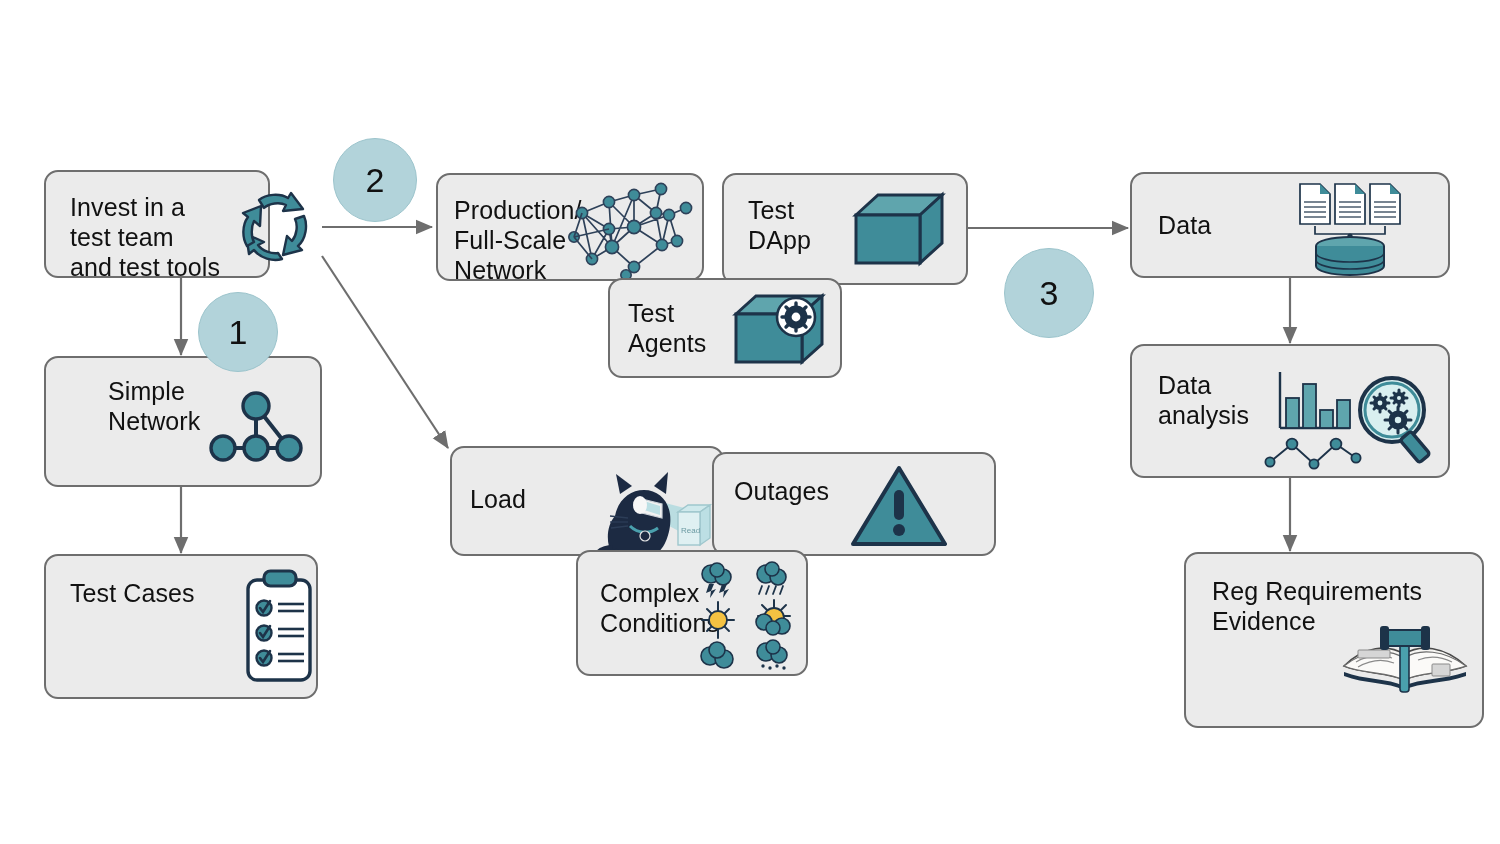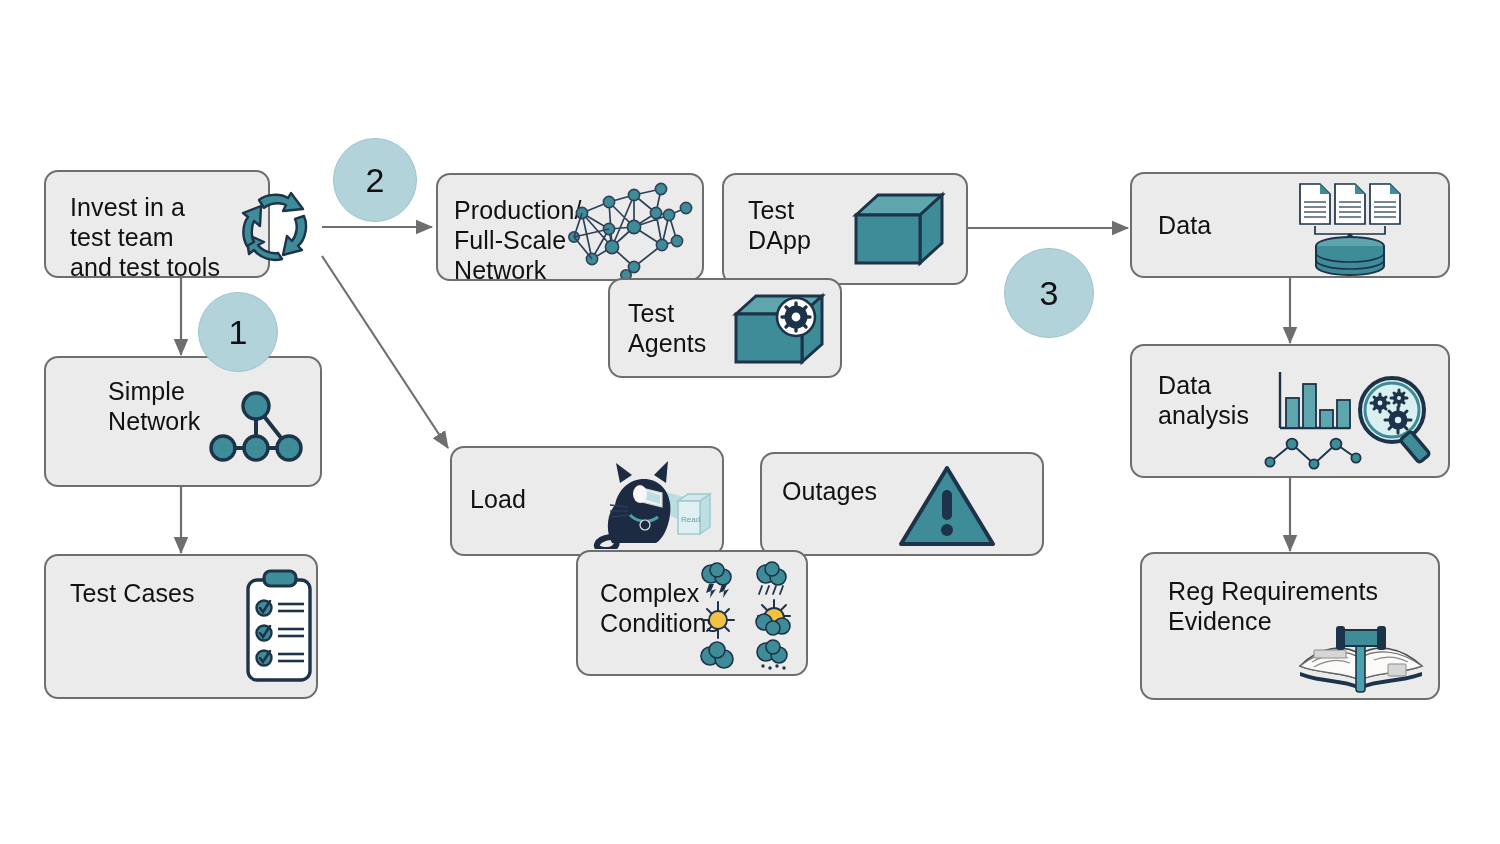--- a/index.html
+++ b/index.html
@@ -219,21 +219,21 @@
       <svg viewBox="0 0 106 84" width="106" height="84">
         <polygon points="10,26 32,6 96,6 74,26" fill="#5fa5ad" stroke="#1d3349" stroke-width="3"></polygon>
         <polygon points="74,26 96,6 96,54 74,74" fill="#3f8c99" stroke="#1d3349" stroke-width="3"></polygon>
         <rect x="10" y="26" width="64" height="48" fill="#3f8c99" stroke="#1d3349" stroke-width="3"></rect>
       </svg>
     </div>
   </div>
 
   <div class="node z-base" style="left:450px; top:446px; width:274px; height:110px;">
     <div class="label" style="left:18px; top:36px;">Load</div>
-    <div class="art" style="left:130px; top:1px; width:136px; height:100px;">
+    <div class="art" style="left:130px; top:12px; width:136px; height:100px;">
       <svg viewBox="0 0 136 100" width="136" height="100">
 
         <polygon points="72,40 110,50 110,78 72,58" fill="#a9d8dd" opacity="0.75"></polygon>
 
         <polygon points="96,52 106,45 128,45 118,52" fill="#cfe9ec" stroke="#9fc7cd" stroke-width="1.4"></polygon>
         <polygon points="118,52 128,45 128,78 118,85" fill="#bcdfe4" stroke="#9fc7cd" stroke-width="1.4"></polygon>
         <rect x="96" y="52" width="22" height="33" fill="#dff0f2" stroke="#9fc7cd" stroke-width="1.4"></rect>
         <text x="99" y="73" font-family="Liberation Sans, sans-serif" font-size="8" fill="#6b9aa2">Read</text>
 
         <path d="M30,94 C24,84 24,66 33,56 C36,40 48,30 62,30 C76,30 86,40 88,54 C90,68 84,88 74,94 z" fill="#1c2a42"></path>
@@ -252,21 +252,21 @@
           <line x1="28" y1="62" x2="46" y2="62"></line>
           <line x1="29" y1="68" x2="46" y2="66"></line>
         </g>
 
         <path d="M48,66 C56,74 68,74 76,68" fill="none" stroke="#4aa0ad" stroke-width="3"></path>
         <circle cx="63" cy="76" r="5" fill="#1c2a42" stroke="#e6e6e6" stroke-width="1.2"></circle>
       </svg>
     </div>
   </div>
 
-  <div class="node z-base" style="left:712px; top:452px; width:284px; height:104px;margin-left:48px;">
+  <div class="node z-base" style="left:712px; top:452px; width:284px; height:104px;">
     <div class="label" style="left:20px; top:22px;">Outages</div>
     <div class="art" style="left:134px; top:8px; width:102px; height:88px;">
       <svg viewBox="0 0 102 88" width="102" height="88">
         <polygon points="51,6 97,82 5,82" fill="#3f8c99" stroke="#1d3349" stroke-width="4" stroke-linejoin="round"></polygon>
         <rect x="46" y="28" width="10" height="30" rx="5" fill="#1d3349"></rect>
         <circle cx="51" cy="68" r="6" fill="#1d3349"></circle>
       </svg>
     </div>
   </div>
 
@@ -446,21 +446,21 @@
             <circle cx="122" cy="37" r="2.4"></circle>
             <circle cx="141" cy="32" r="2"></circle>
             <circle cx="140" cy="54" r="3.2"></circle>
           </g>
           <rect x="150" y="66" width="14" height="30" rx="3" fill="#3f8c99" stroke="#1d3349" stroke-width="3.4" transform="rotate(-40 157 81)"></rect>
         </g>
       </svg>
     </div>
   </div>
 
-  <div class="node z-base" style="left:1140px; top:552px; width:300px; height:148px;">
+  <div class="node z-base" style="left:1184px; top:552px; width:300px; height:176px;">
     <div class="label" style="left:26px; top:22px;">Reg Requirements
 Evidence</div>
     <div class="art" style="left:150px; top:34px; width:140px; height:106px;">
       <svg viewBox="0 0 140 106" width="140" height="106">
 
         <path d="M8,78 C28,58 52,56 68,66 C84,56 108,58 130,78 C108,86 84,84 68,92 C52,84 28,86 8,78 z" fill="#f6f5f2" stroke="#4a4a4a" stroke-width="1.6"></path>
         <path d="M8,78 C28,62 52,60 68,70 L68,92 C52,84 28,86 8,78 z" fill="#fbfaf8" stroke="#6b6b6b" stroke-width="1.2"></path>
         <path d="M130,78 C108,62 84,60 68,70 L68,92 C84,84 108,86 130,78 z" fill="#fbfaf8" stroke="#6b6b6b" stroke-width="1.2"></path>
         <g stroke="#8a8a8a" stroke-width="1.1" fill="none">
           <path d="M20,74 C34,66 46,66 56,70"></path>

